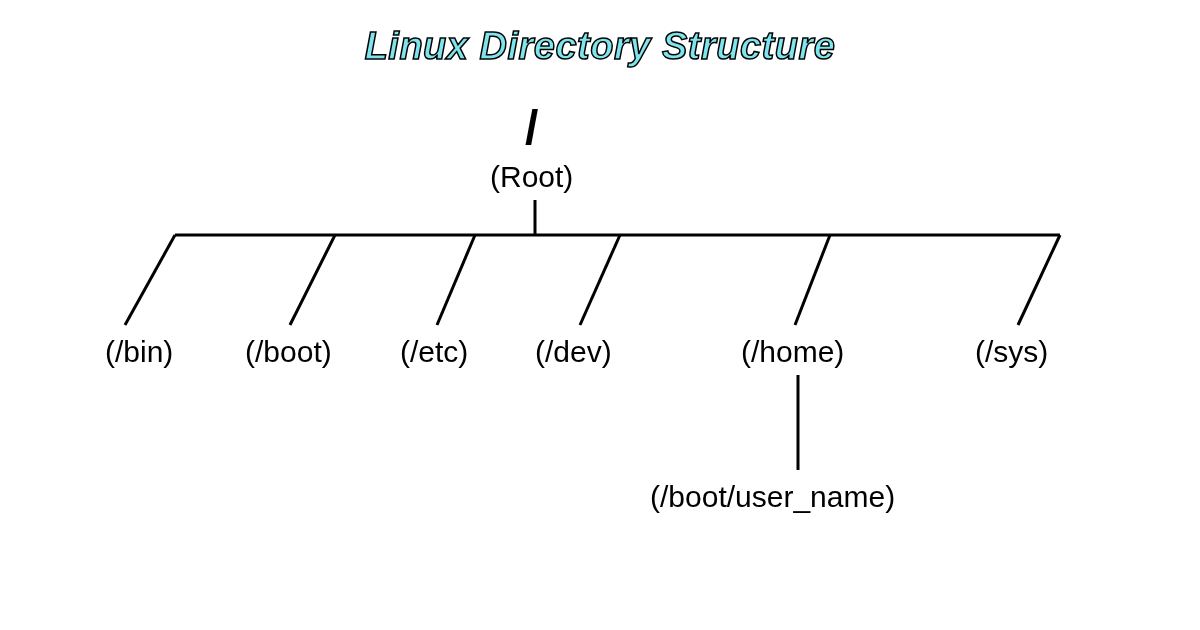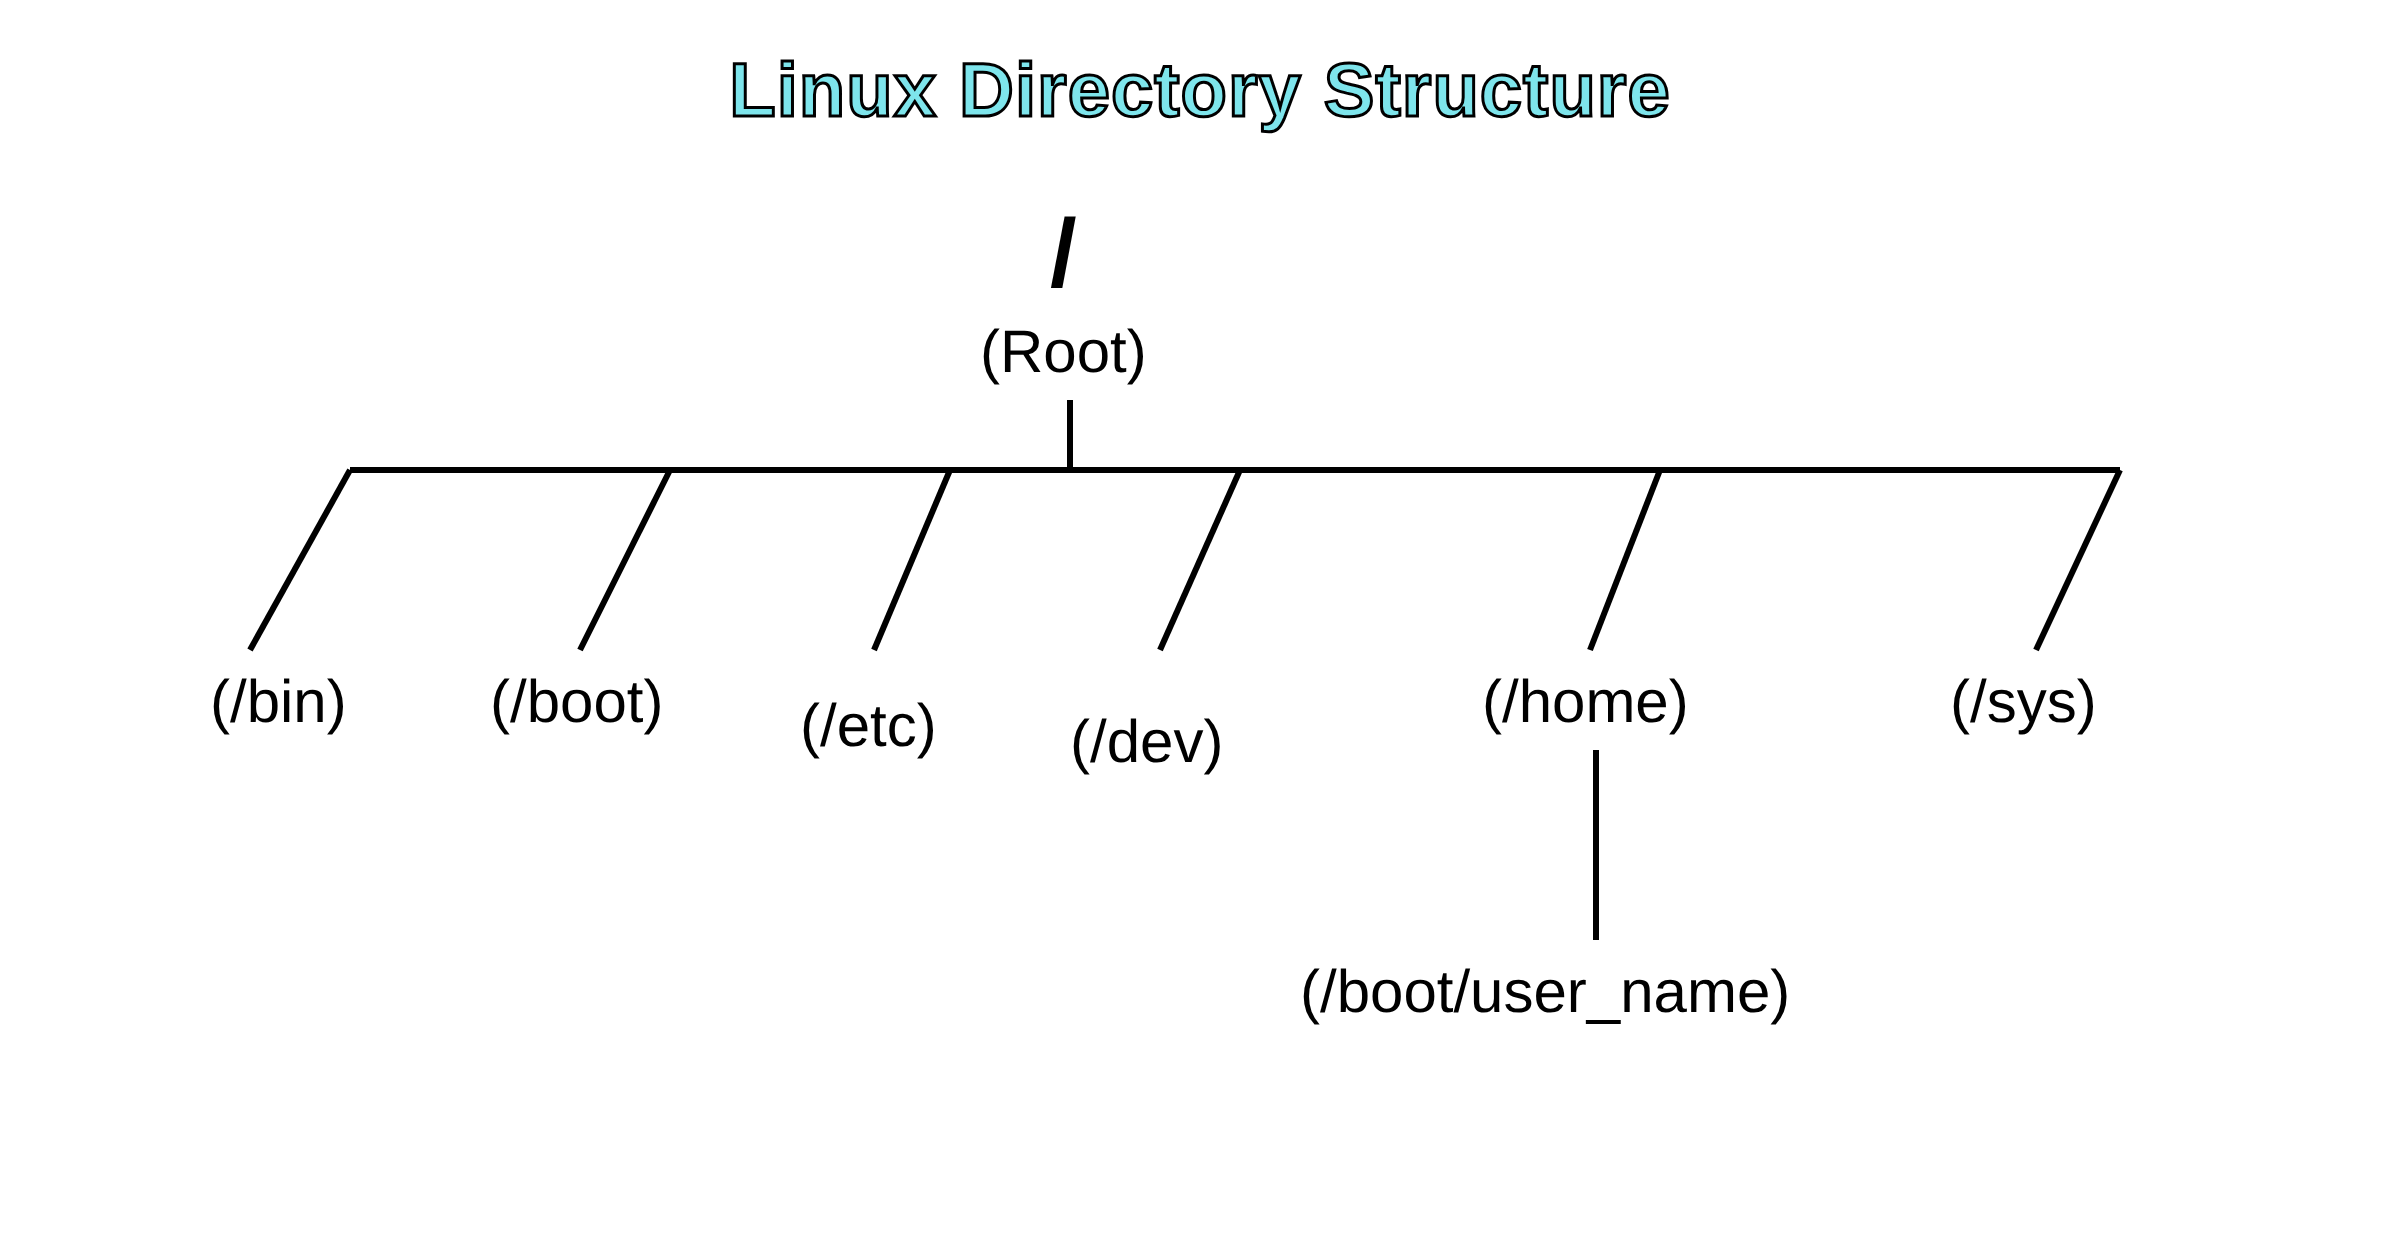--- a/index.html
+++ b/index.html
@@ -11,20 +11,21 @@
       position: relative;
       overflow: hidden;
     }
     .title {
       position: absolute;
       top: 25px;
       left: 50%;
       transform: translateX(-50%);
       font-size: 38px;
       font-weight: bold;
+      font-style: italic;
       color: #7EE5EC;
       -webkit-text-stroke: 1.5px #000000;
       letter-spacing: 0.5px;
     }
     .node {
       position: absolute;
       font-size: 30px;
       font-weight: normal;
       color: #000000;
       text-align: center;
@@ -35,22 +36,22 @@
       left: 525px;
       font-size: 48px;
       font-weight: bold;
     }
     .root-label {
       top: 160px;
       left: 490px;
     }
     .bin { top: 335px; left: 105px; text-align: right; }
     .boot { top: 335px; left: 245px; }
-    .etc { top: 335px; left: 400px; margin-top: 12px; }
-    .dev { top: 335px; left: 535px; margin-top: 20px; }
+    .etc { top: 335px; left: 400px; }
+    .dev { top: 335px; left: 535px; }
     .home { top: 335px; left: 741px; }
     .sys { top: 335px; left: 975px; }
     .username { top: 480px; left: 650px; }
     svg.lines {
       position: absolute;
       top: 0;
       left: 0;
       width: 1200px;
       height: 630px;
       pointer-events: none;

